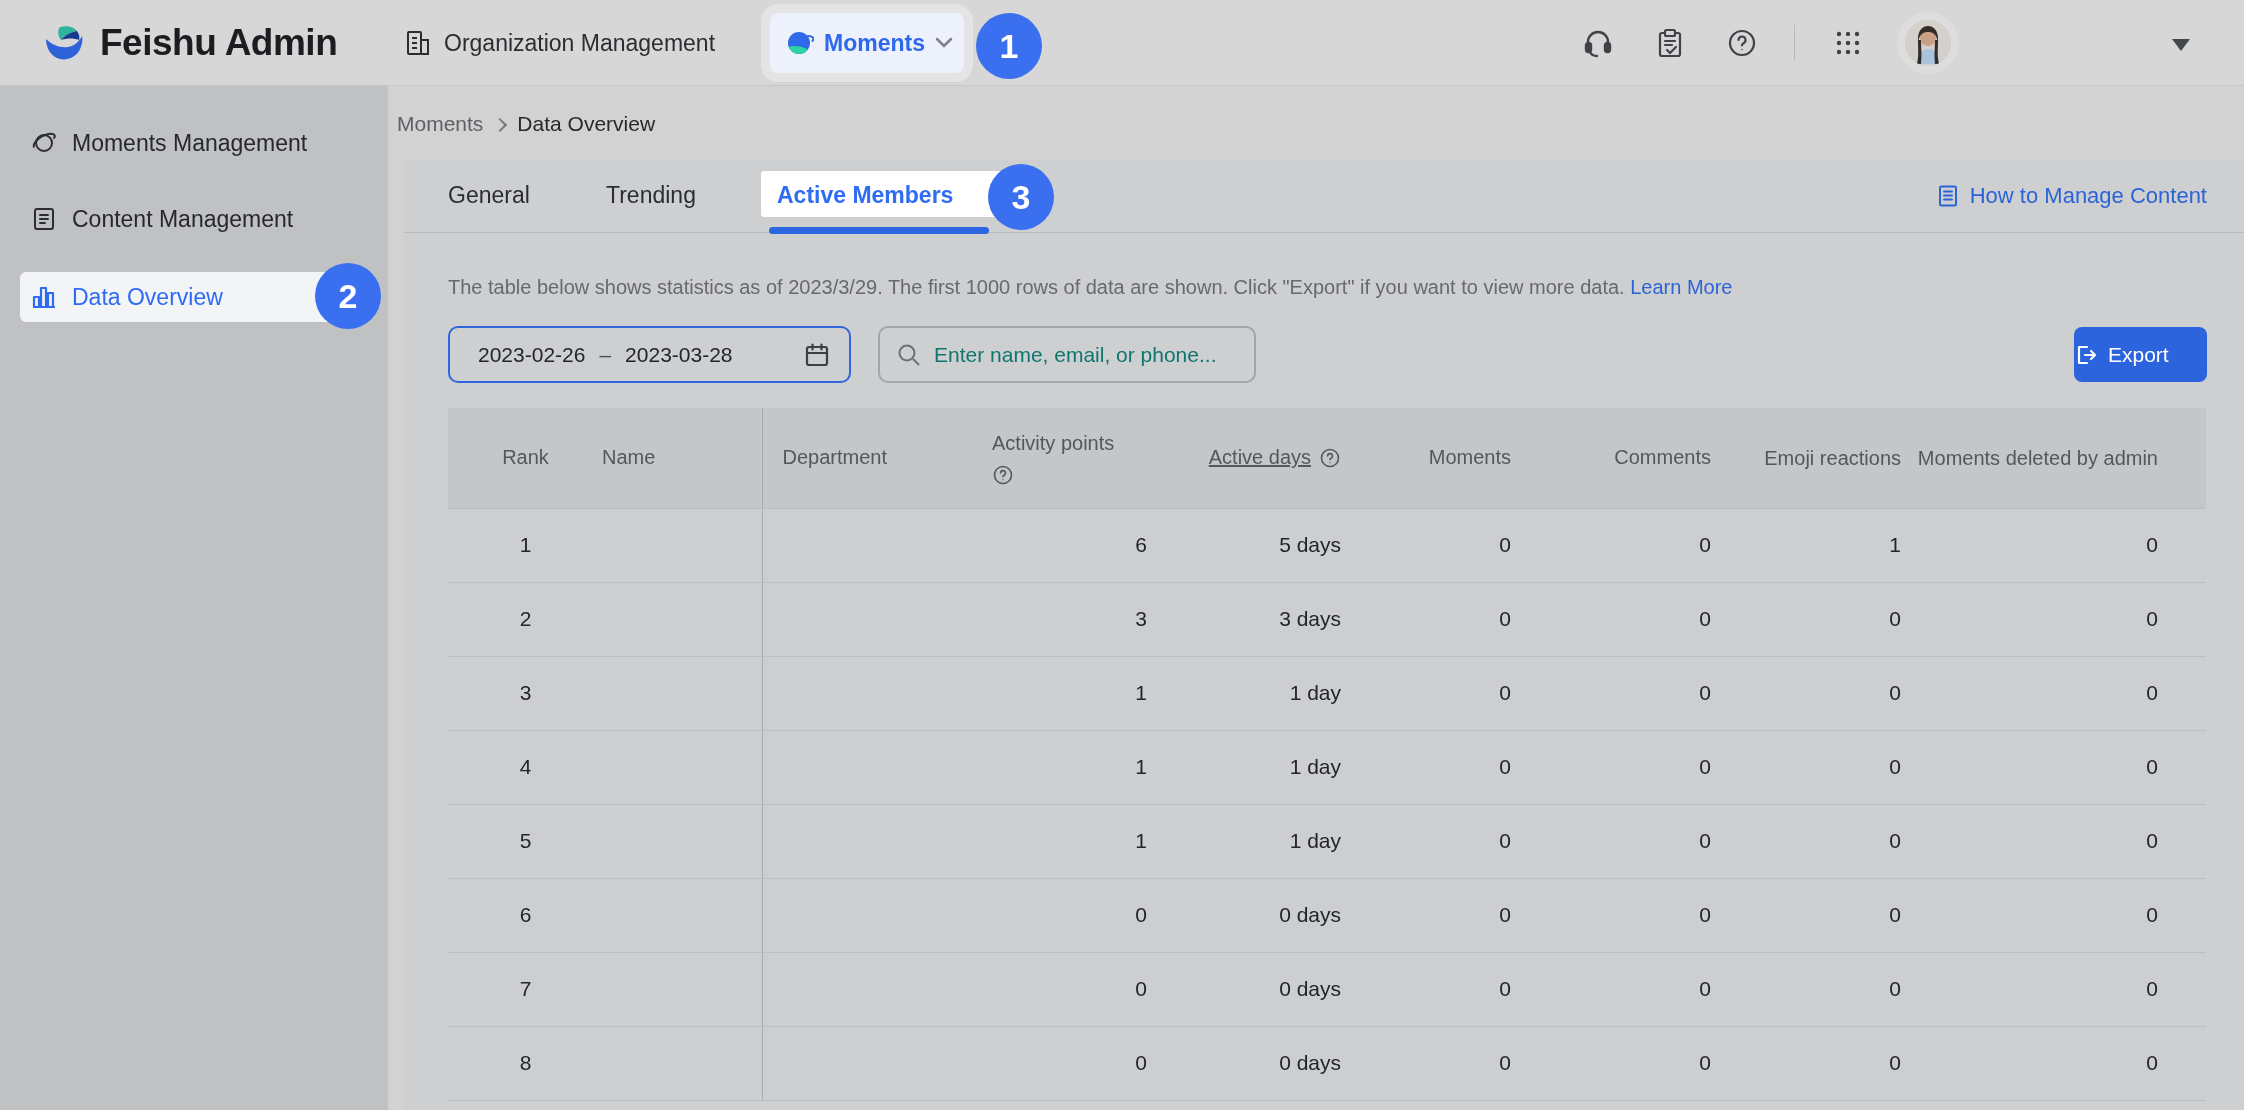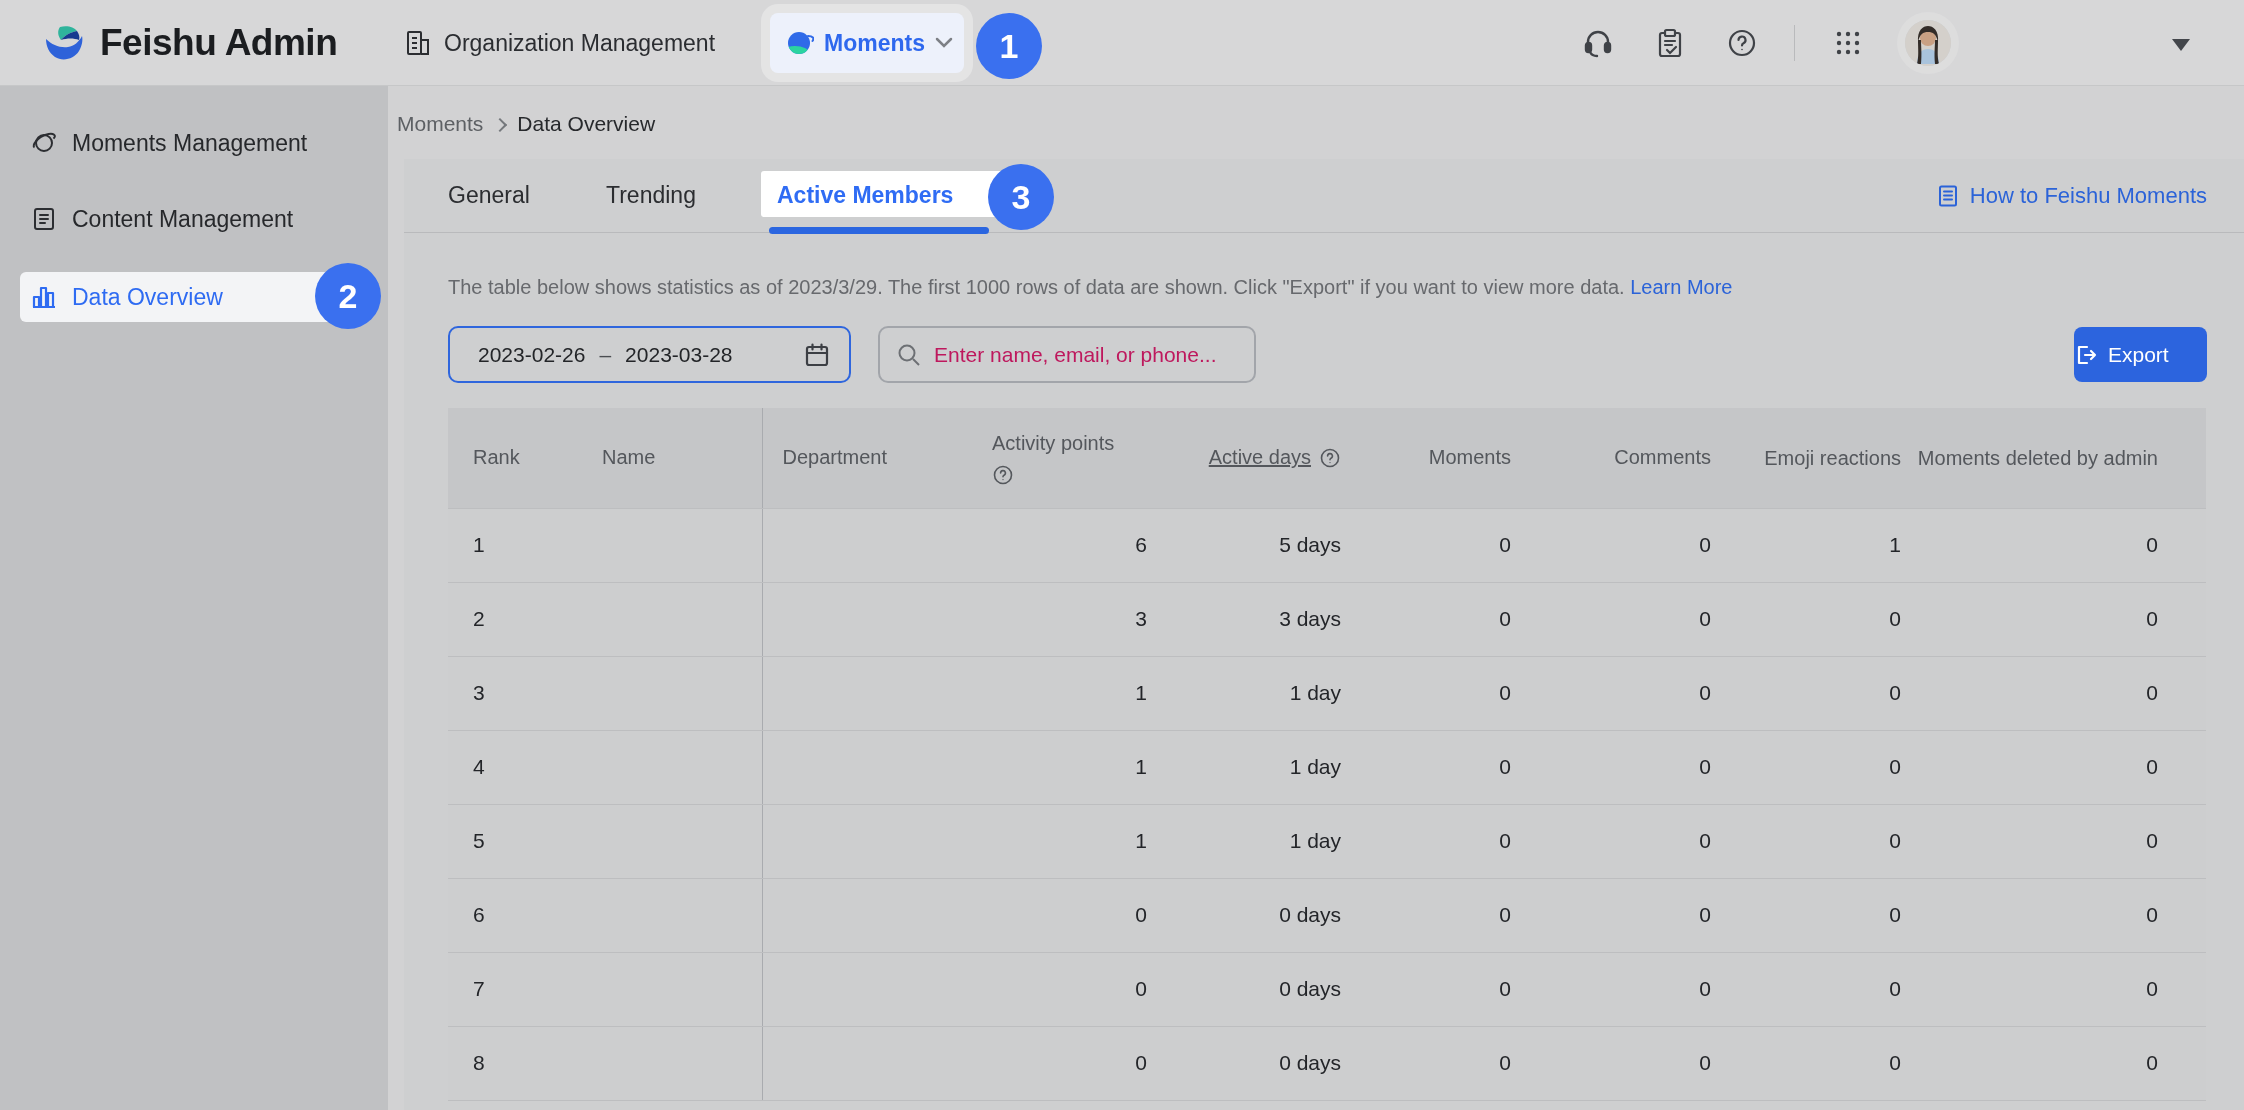--- a/index.html
+++ b/index.html
@@ -57,30 +57,30 @@
   .card-divider { position:absolute; left:0; top:73px; width:100%; height:1px; background:#b9babc; }
 
   .desc { position:absolute; left:44px; top:117px; font-size:20px; color:#67696d; }
   .desc a { color:#2b63d8; text-decoration:none; }
 
   .daterange { position:absolute; left:44px; top:167px; width:403px; height:57px; border:2px solid #2f66dd; border-radius:10px;
                display:flex; align-items:center; padding:0 18px 0 28px; gap:14px; font-size:21px; color:#232528; }
   .daterange .cal { margin-left:auto; width:28px; height:28px; color:#3c3f44; }
   .memsearch { position:absolute; left:474px; top:167px; width:378px; height:57px; border:2px solid #a2a5aa; border-radius:10px;
                display:flex; align-items:center; padding:0 16px; gap:12px; }
-  .memsearch-ph { font-size:21px; color:#be185d; }
+  .memsearch-ph { font-size:21px; color:#0f766e; }
   .export-btn { position:absolute; right:53px; top:168px; width:133px; height:55px; background:#2c64de; border-radius:8px;
                 display:flex; align-items:center; gap:10px; color:#fff; font-size:21px; cursor:pointer; }
 
   
   .tablewrap { position:absolute; left:44px; top:249px; width:1758px; }
   table { width:1758px; border-collapse:collapse; table-layout:fixed; }
   thead th { height:100px; background:#c5c6c8; color:#54575c; font-size:20px; font-weight:normal; vertical-align:middle; border-bottom:1px solid #bdbec0; }
   tbody td { height:74px; background:#cdcecf; color:#232529; font-size:21px; border-bottom:1px solid #bdbec0; }
-  .c-rank { text-align:left; padding-left:25px; }
+  .c-rank { text-align:center; padding-left:25px; }
   .c-name { text-align:left; padding-left:24px; border-right:1px solid #a9abaf; }
   .c-department { text-align:left; padding-left:20px; }
   .c-activity_points,.c-active_days,.c-moments,.c-comments,.c-emoji_reactions { text-align:right; padding-right:15px; }
   .c-deleted_by_admin { text-align:right; padding-right:48px; }
   .th-stack { display:flex; flex-direction:column; align-items:flex-start; gap:8px; line-height:26px; }
   .th-inline { display:flex; align-items:center; justify-content:flex-end; gap:8px;text-decoration:underline; }
   .th-wrap2 { line-height:30px; }
   .help-ic { width:22px; height:22px; color:#54575c; flex:none; }
 
   svg { display:block; }
@@ -236,21 +236,21 @@
         <div class="tab tab-active">Active Members</div>
         <div class="tab-underline"></div>
         <div class="step-badge badge-3">3</div>
         <div class="helplink">
           <span>
             <svg width="24" height="24" viewBox="0 0 24 24" fill="none" stroke="#2b63d8" stroke-width="2" stroke-linecap="round">
               <rect x="4" y="2.5" width="16" height="19" rx="1.5"></rect>
               <path d="M8 7.5 h8 M8 11.5 h8 M8 15.5 h8"></path>
             </svg>
           </span>
-          <span>How to Feishu Moments</span>
+          <span>How to Manage Content</span>
         </div>
       </div>
       <div class="card-divider"></div>
 
       <div class="desc">
         <span>The table below shows statistics as of 2023/3/29. The first 1000 rows of data are shown. Click "Export" if you want to view more data.</span>
         <a href="#">Learn More</a>
       </div>
 
       <div class="daterange">

